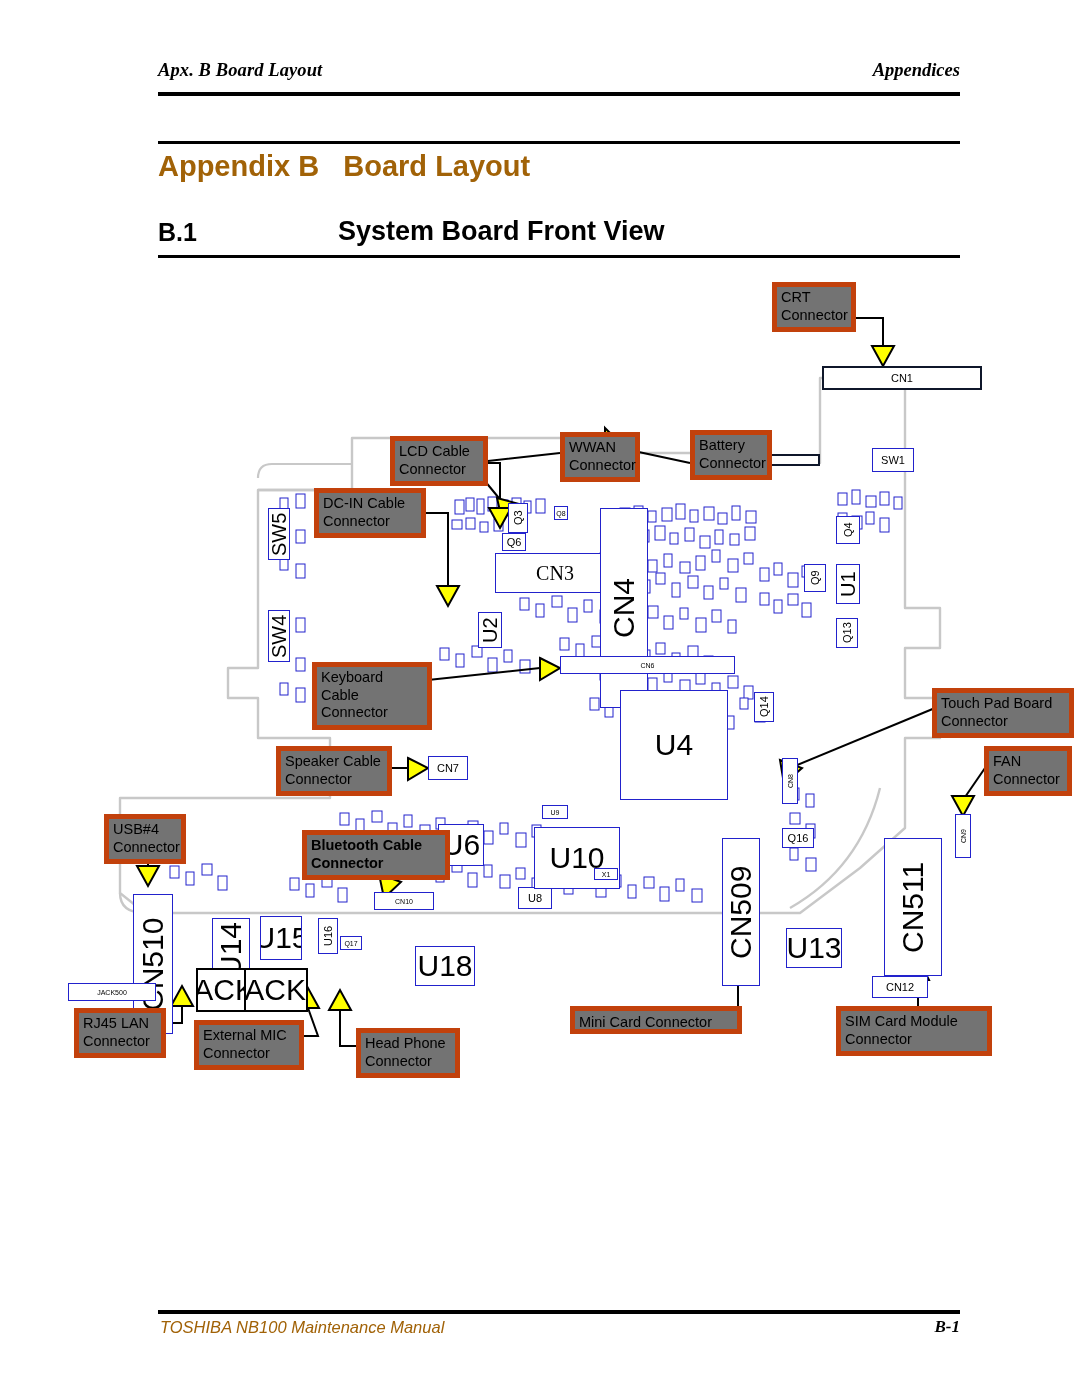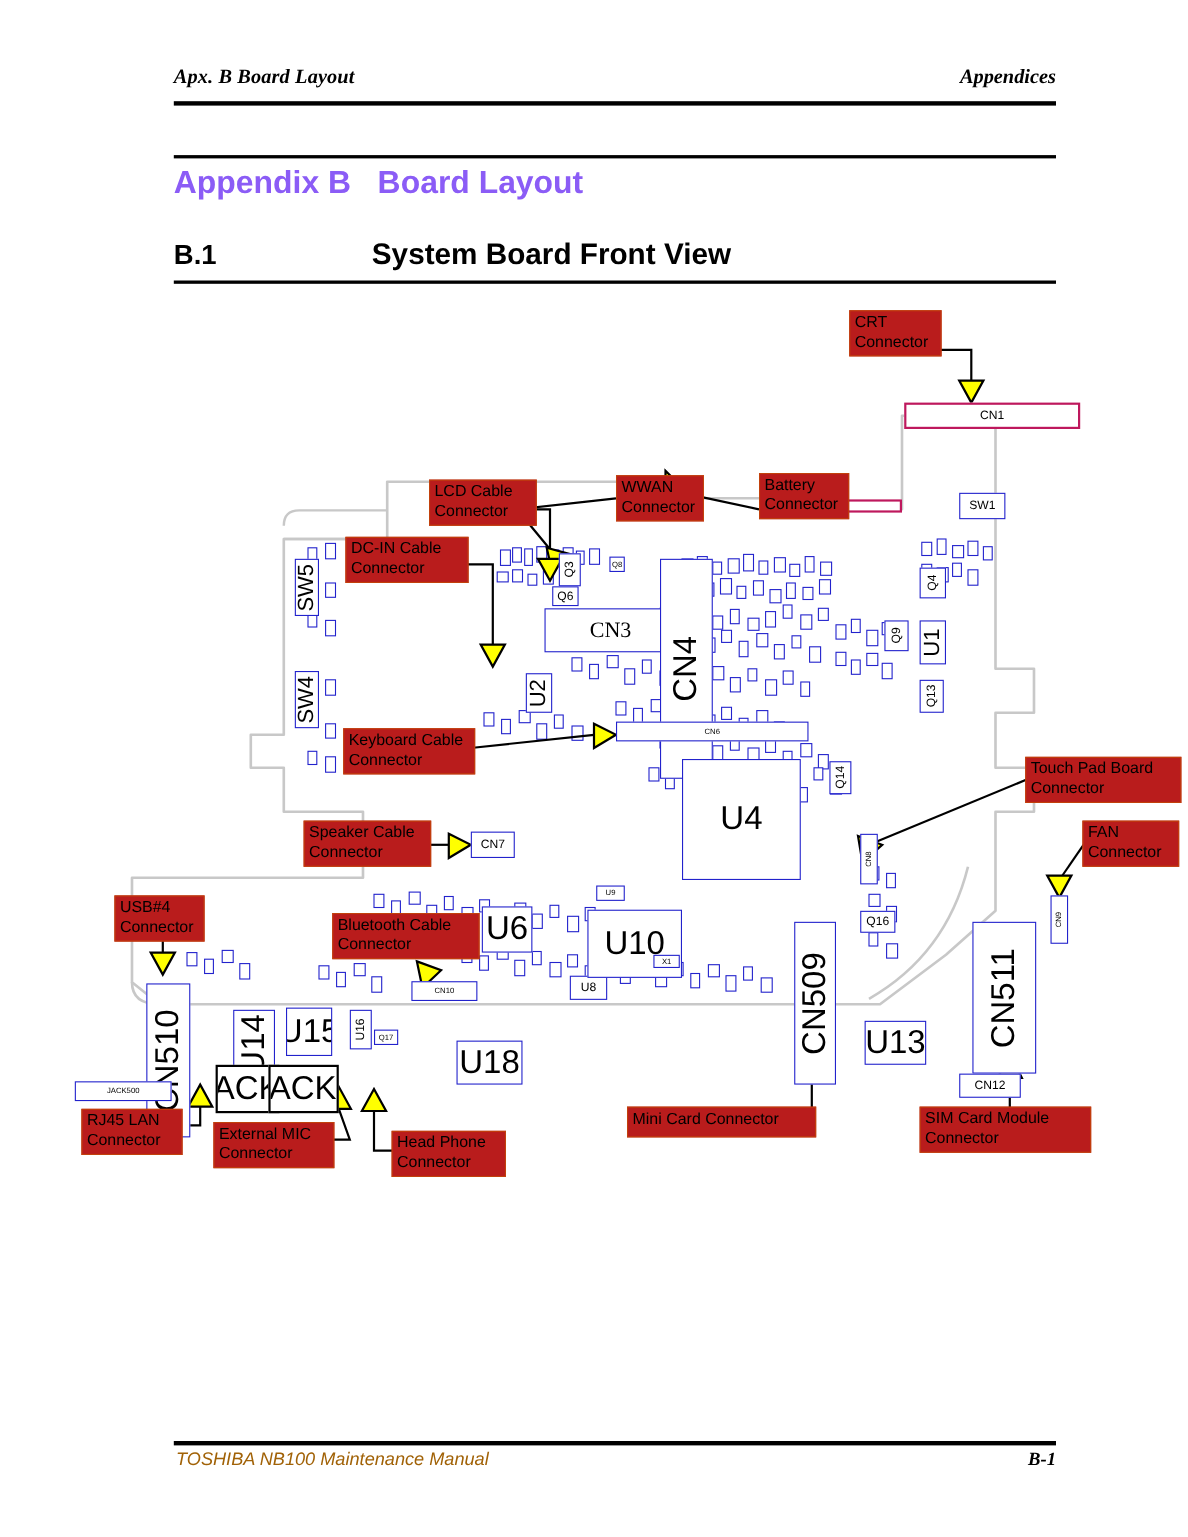--- a/index.html
+++ b/index.html
@@ -31,21 +31,21 @@
     position:absolute;left:158px;top:92px;width:802px;height:4px;background:#000;
   }
 
   
   .rule-title-top{
     position:absolute;left:158px;top:141px;width:802px;height:3px;background:#000;
   }
   .title1{
     position:absolute;left:158px;top:150px;
     font-family:"Liberation Sans", sans-serif;
-    font-weight:bold;font-size:29px;color:#8b5cf6;white-space:pre;
+    font-weight:bold;font-size:29px;color:#a16207;white-space:pre;
   }
   .title2-num{
     position:absolute;left:158px;top:218px;
     font-family:"Liberation Sans", sans-serif;
     font-weight:bold;font-size:25px;color:#000;
   }
   .title2-txt{
     position:absolute;left:338px;top:216px;
     font-family:"Liberation Sans", sans-serif;
     font-weight:bold;font-size:27px;color:#000;
@@ -78,22 +78,22 @@
     position:absolute;right:120px;top:1317px;
     font-family:"Liberation Serif", serif;
     font-weight:bold;font-style:italic;font-size:17px;color:#000;
   }
 
   
   .svgwrap{position:absolute;left:0;top:0;width:1080px;height:810px;}
 
   .callout{
     position:absolute;
-    background:#b91c1c;
-    border:1px solid #c2410c;
+    background:#737373;
+    border:5px solid #c2410c;
     font-family:"Liberation Sans", sans-serif;
     font-size:14.5px;
     line-height:17.5px;
     color:#000;
     padding:2px 4px 3px 4px;
     box-sizing:border-box;
     white-space:pre-line;
     z-index:40;
   }
   .callout.one{line-height:19px;}
@@ -103,21 +103,21 @@
     position:absolute;
     border:1.4px solid #2222cc;
     background:#ffffff;
     color:#000;
     font-family:"Liberation Sans", sans-serif;
     box-sizing:border-box;
     display:flex;align-items:center;justify-content:center;
     overflow:hidden;
     z-index:12;
   }
-  .comp.blk{border:2px solid #be185d;}
+  .comp.blk{border:2px solid #0f172a;}
   .comp.rot{writing-mode:vertical-rl;transform:rotate(180deg);}
   .big{font-size:30px;}
   .med{font-size:20px;}
   .sm{font-size:11px;}
   .xs{font-size:7px;}
 </style>
 </head>
 <body>
 
 <div class="page">
@@ -443,21 +443,21 @@
     <div class="callout" style="left:690px;top:162px;width:82px;">Battery
 Connector</div>
     <div class="callout" style="left:314px;top:220px;width:112px;">DC-IN Cable
 Connector</div>
     <div class="callout" style="left:312px;top:394px;width:120px;">Keyboard Cable
 Connector</div>
     <div class="callout" style="left:276px;top:478px;width:116px;">Speaker Cable
 Connector</div>
     <div class="callout" style="left:104px;top:546px;width:82px;">USB#4
 Connector</div>
-    <div class="callout" style="left:302px;top:562px;width:134px;">Bluetooth Cable
+    <div class="callout" style="left:302px;top:562px;width:148px;font-weight:bold;">Bluetooth Cable
 Connector</div>
     <div class="callout" style="left:932px;top:420px;width:142px;">Touch Pad Board
 Connector</div>
     <div class="callout" style="left:984px;top:478px;width:88px;">FAN
 Connector</div>
     <div class="callout" style="left:74px;top:740px;width:92px;">RJ45 LAN
 Connector</div>
     <div class="callout" style="left:194px;top:752px;width:110px;">External MIC
 Connector</div>
     <div class="callout" style="left:356px;top:760px;width:104px;">Head Phone

